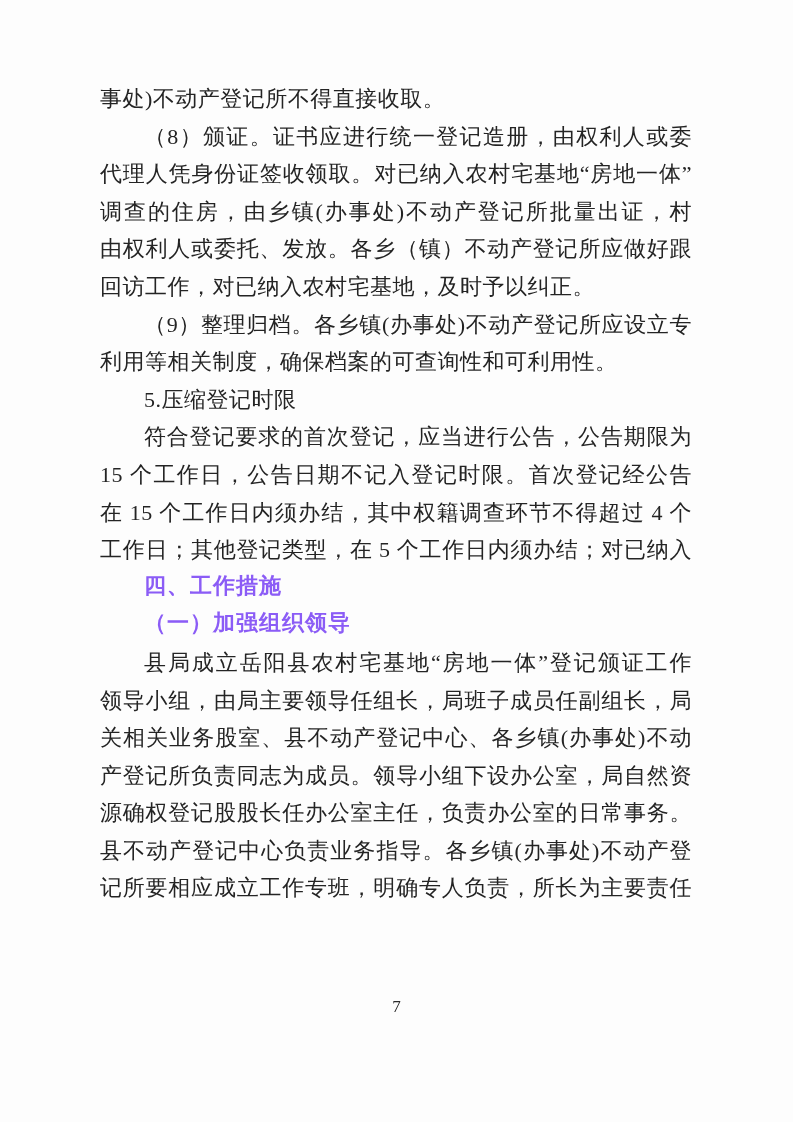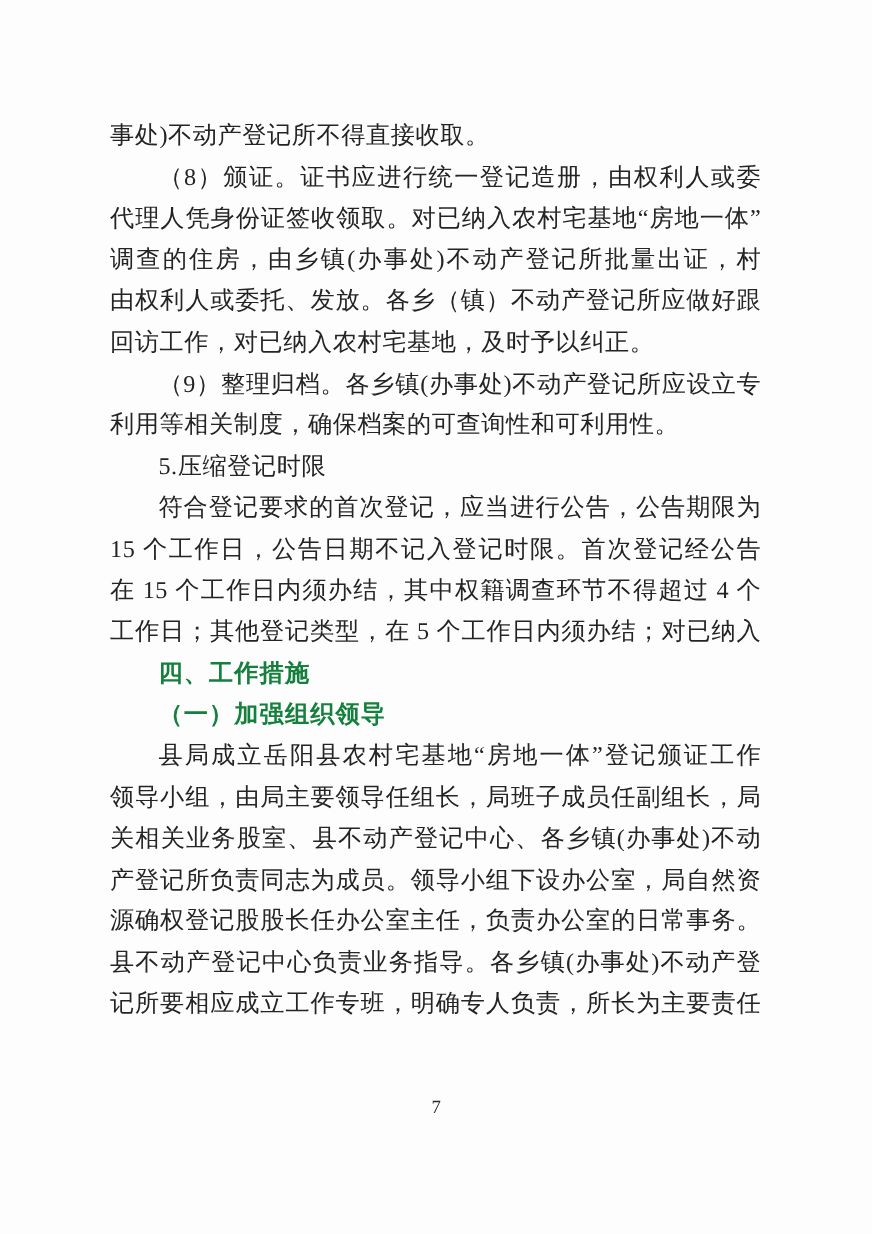--- a/index.html
+++ b/index.html
@@ -12,21 +12,21 @@
     position: relative;
     width: 793px;
     height: 1122px;
     background: #fdfdfd;
     overflow: hidden;
     font-family: "Liberation Serif", "DejaVu Serif", serif;
   }
   .textblock {
     position: absolute;
     left: 100px;
-    top: 104px;
+    top: 80px;
     width: 592px;
   }
   .ln {
     margin: 0;
     padding: 0;
     font-size: 22px;
     line-height: 37.6px;
     height: 37.6px;
     overflow: hidden;
     color: #242424;
@@ -35,23 +35,23 @@
     letter-spacing: 0.5px;
   }
   .j {
     text-align: justify;
     text-align-last: justify;
   }
   .ind {
     text-indent: 2em;
   }
   .hd {
-    font-family: Liberation Sans, sans-serif;
+    font-family: Liberation Mono, monospace;
     font-weight: 700;
-    color: #15803d;
+    color: #8b5cf6;
     letter-spacing: 1px;
   }
   .pageno {
     position: absolute;
     left: 0;
     right: 0;
     top: 997px;
     text-align: center;
     font-size: 17px;
     line-height: 20px;

